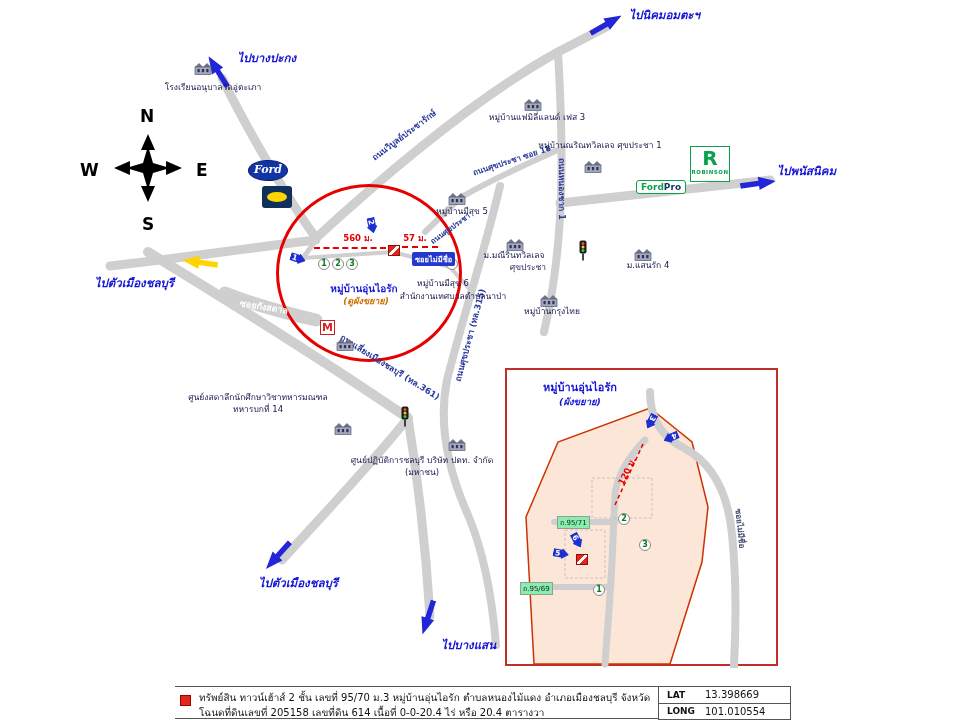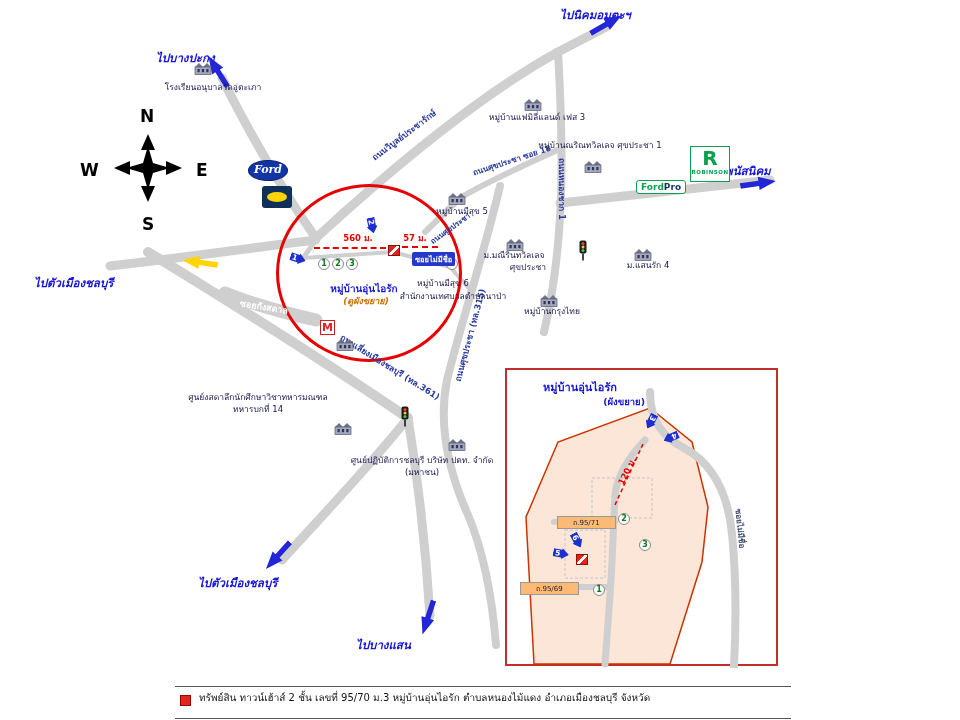--- a/index.html
+++ b/index.html
@@ -2,37 +2,37 @@
 <html><head>
 <meta charset="utf-8">
 <style>
   *{margin:0;padding:0;box-sizing:border-box}
   html,body{background:#fff}
   body{font-family:"DejaVu Sans",sans-serif}
   #stage{position:relative;width:960px;height:720px;background:#fff;overflow:hidden}
   .abs{position:absolute}
   .lm{font-size:8.5px;color:#15154a;line-height:1.25;text-align:center}
   .rlabel{font-size:8.5px;font-weight:bold;color:#2a3a9c;white-space:nowrap;text-align:center}
-  .dest{font-size:11.5px;font-weight:bold;font-style:italic;color:#1616d6;white-space:nowrap;text-align:left}
+  .dest{font-size:11.5px;font-weight:bold;font-style:italic;color:#1616d6;white-space:nowrap;text-align:right}
   .darrow{width:36px;height:15px;background:#2326d8;clip-path:polygon(0 32%,52% 32%,52% 6%,100% 50%,52% 94%,52% 68%,0 68%);filter:drop-shadow(0 0 1px #222)}
   .darrow.yellow{background:#ffd400}
   .parrow{width:16px;height:11px;background:#1d2fd0;clip-path:polygon(0 15%,55% 15%,55% 0,100% 50%,55% 100%,55% 85%,0 85%);color:#fff;font-size:7.5px;font-weight:bold;line-height:11px;padding-left:2px}
   .ncircle{width:12px;height:12px;border-radius:50%;background:#fff;border:1px solid #888;color:#0c7a1c;font-size:8px;font-weight:bold;text-align:center;line-height:10px}
   .marker{width:12px;height:11px;background:linear-gradient(135deg,#e3261c 42%,#fff 42%,#fff 58%,#e3261c 58%);border:1px solid #8f0f08}
   .soibox{background:#2438cc;color:#fff;font-size:7.5px;font-weight:bold;padding:1px 3px;border-radius:2px;white-space:nowrap}
   .whiteroad{color:#fff;font-weight:bold;font-size:9px;white-space:nowrap;text-align:center}
   .red-ellipse{border:3px solid #e60000;border-radius:50%}
   .meas{color:#e60000;font-size:8.5px;font-weight:bold;white-space:nowrap;text-align:center}
   .dash-red{border-top:2px dashed #e60000;height:0}
   .proj-name{color:#1616d6;font-weight:bold;font-size:10px;white-space:nowrap;text-align:center}
   .proj-sub{color:#cc7000;font-weight:bold;font-style:italic;font-size:9px;white-space:nowrap;text-align:center}
   .inset{border:2px solid #c03028;background:#fff;z-index:6}
   .inset-title{color:#1616d6;font-weight:bold;font-size:11px;text-align:center}
-  .inset-sub{color:#1616d6;font-weight:bold;font-size:9.5px;text-align:right}
-  .plotbox{background:#fdba74;border:1px solid #999;font-size:7px;color:#223;padding:0 15px;white-space:nowrap}
+  .inset-sub{color:#1616d6;font-style:italic;font-weight:bold;font-size:9.5px;text-align:center}
+  .plotbox{background:#86efac;border:1px solid #999;font-size:7px;color:#223;padding:0 2px;white-space:nowrap}
   .footer{border-top:1.2px solid #555;border-bottom:1.2px solid #555;background:#fff;z-index:7}
   .f-line{font-size:10px;color:#111;white-space:nowrap;overflow:hidden}
   .f-bold{font-weight:normal}
   .fmarker{width:11px;height:11px;background:#e3261c;border:1px solid #900}
   .latlong{border:1.2px solid #555;display:flex;flex-direction:column;background:#fff}
   .ll-row{flex:1;display:flex;align-items:center}
   .ll-row + .ll-row{border-top:1px solid #555}
   .ll-label{width:46px;padding-left:8px;font-size:9px;font-weight:bold;color:#111}
   .ll-val{font-size:10px;color:#111}
   .compass-letter{font-size:17px;font-weight:bold;color:#000}
@@ -300,15 +300,26 @@
     <div class="abs parrow" style="left:46px;top:178px;transform:rotate(10deg)">5</div>
     <div class="abs parrow" style="left:62px;top:165px;transform:rotate(62deg)">6</div>
   </div>
 
   <div class="abs footer" style="left:175px;top:686px;width:616px;height:33px">
     <div class="abs fmarker" style="left:5px;top:8px"></div>
     <div class="abs f-line" style="left:24px;top:3px;width:452px">
       <span class="f-bold">ทรัพย์สิน</span>
       <span>ทาวน์เฮ้าส์ 2 ชั้น เลขที่ 95/70 ม.3 หมู่บ้านอุ่นไอรัก ตำบลหนองไม้แดง อำเภอเมืองชลบุรี จังหวัดชลบุรี</span>
     </div>
+    <div class="abs f-line" style="left:24px;top:18px;width:452px">โฉนดที่ดินเลขที่ 205158 เลขที่ดิน 614 เนื้อที่ 0-0-20.4 ไร่ หรือ 20.4 ตารางวา</div>
+    <div class="abs latlong" style="left:483px;top:-1px;width:133px;height:34px">
+      <div class="ll-row">
+        <span class="ll-label">LAT</span>
+        <span class="ll-val">13.398669</span>
+      </div>
+      <div class="ll-row">
+        <span class="ll-label">LONG</span>
+        <span class="ll-val">101.010554</span>
+      </div>
+    </div>
   </div>
 
 </div>
 
 </body></html>

